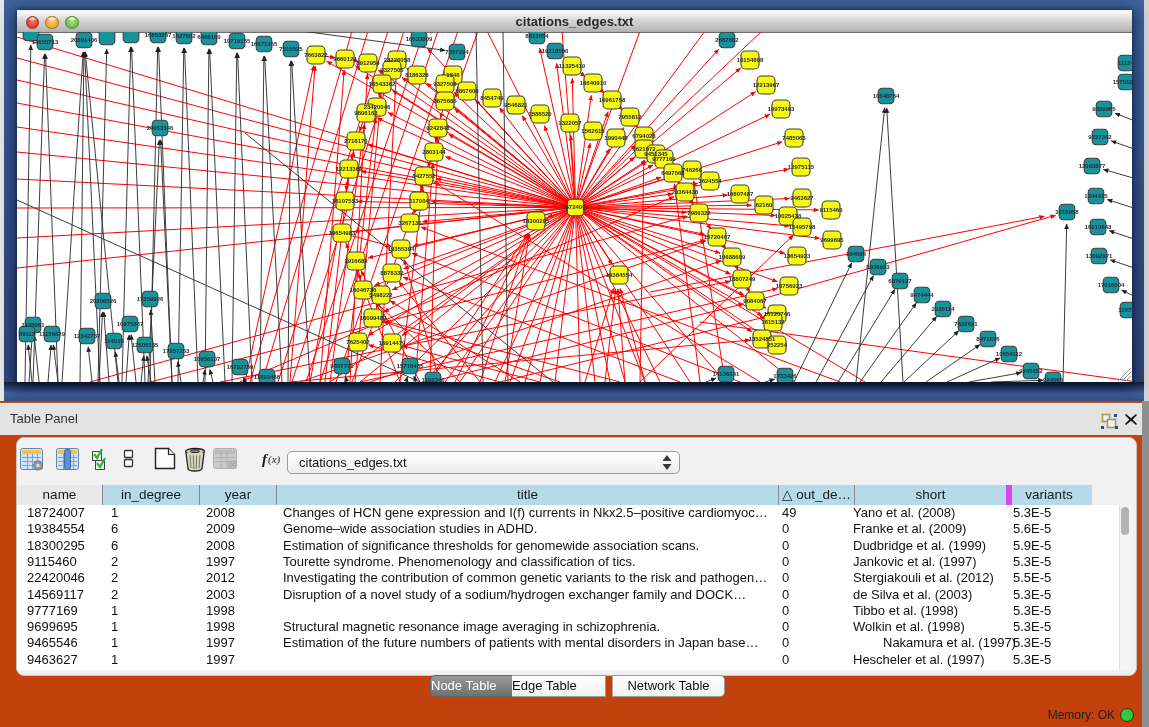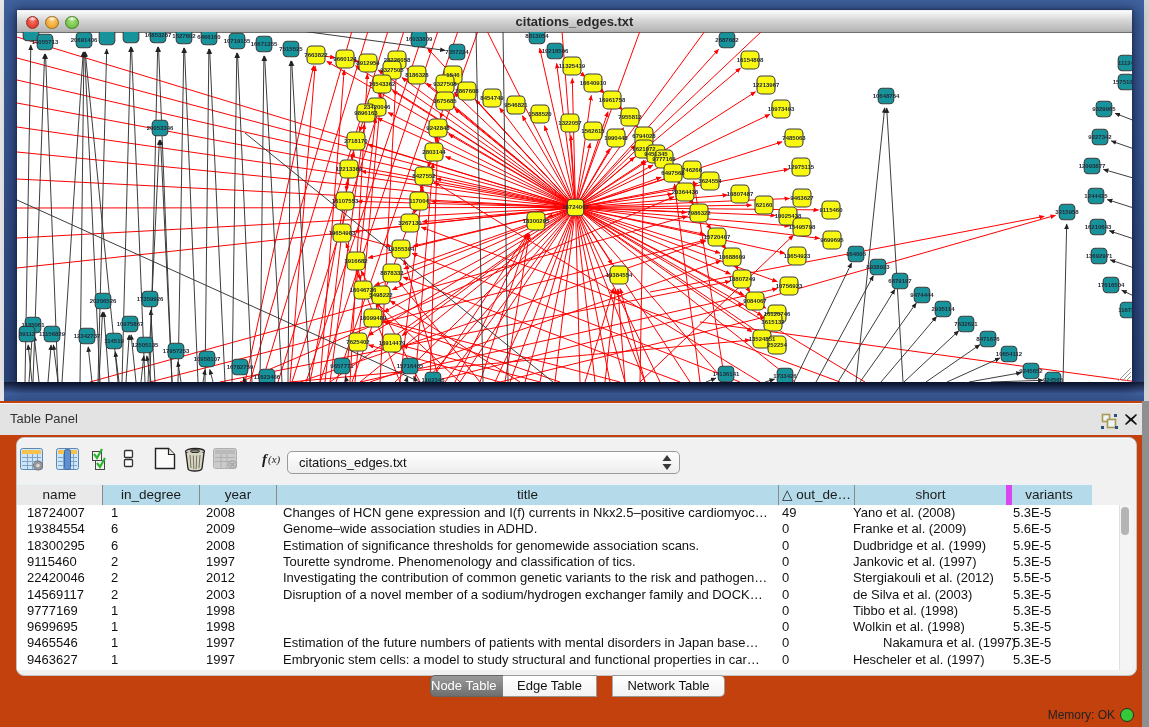--- a/index.html
+++ b/index.html
@@ -767,66 +767,66 @@
         <span style="left:206px">2012</span>
         <span style="left:283px">Investigating the contribution of common genetic variants to the risk and pathogen…</span>
         <span style="left:782px">0</span>
         <span style="left:853px">Stergiakouli et al. (2012)</span>
         <span style="left:1013px">5.5E-5</span>
       </div>
 <div class="row" style="top:586.5px">
         <span style="left:27px">14569117</span>
         <span style="left:111px">2</span>
         <span style="left:206px">2003</span>
-        <span style="left:283px">Disruption of a novel member of a sodium/hydrogen exchanger family and DOCK…</span>
+        <span style="left:283px">Disruption of a novel study of a sodium/hydrogen exchanger family and DOCK…</span>
         <span style="left:782px">0</span>
         <span style="left:853px">de Silva et al. (2003)</span>
         <span style="left:1013px">5.3E-5</span>
       </div>
 <div class="row" style="top:602.8px">
         <span style="left:27px">9777169</span>
         <span style="left:111px">1</span>
         <span style="left:206px">1998</span>
         <span style="left:782px">0</span>
         <span style="left:853px">Tibbo et al. (1998)</span>
         <span style="left:1013px">5.3E-5</span>
       </div>
 <div class="row" style="top:619.1px">
         <span style="left:27px">9699695</span>
         <span style="left:111px">1</span>
         <span style="left:206px">1998</span>
+        <span style="left:283px">Structural magnetic resonance image averaging in schizophrenia.</span>
         <span style="left:782px">0</span>
         <span style="left:853px">Wolkin et al. (1998)</span>
         <span style="left:1013px">5.3E-5</span>
       </div>
 <div class="row" style="top:635.4px">
         <span style="left:27px">9465546</span>
         <span style="left:111px">1</span>
         <span style="left:206px">1997</span>
         <span style="left:283px">Estimation of the future numbers of patients with mental disorders in Japan base…</span>
         <span style="left:782px">0</span>
         <span style="left:883px">Nakamura et al. (1997)</span>
         <span style="left:1013px">5.3E-5</span>
       </div>
 <div class="row" style="top:651.7px">
         <span style="left:27px">9463627</span>
         <span style="left:111px">1</span>
         <span style="left:206px">1997</span>
-        <span style="left:283px">Embryonic stem cells: a model to study structural and functional properties in car…</span>
         <span style="left:782px">0</span>
         <span style="left:853px">Hescheler et al. (1997)</span>
         <span style="left:1013px">5.3E-5</span>
       </div>
   </div>
 
   <div class="abs" style="left:430px;top:274px;width:293px;height:20px;font-size:13px">
     <div class="abs" style="left:0;width:89px;height:20px;background:linear-gradient(#9a9a9a,#6f6f6f);
          border:1px solid #666;border-radius:5px 0 0 5px;color:#fff;text-align:left;line-height:19px">Node Table</div>
-    <div class="abs" style="left:73px;width:93px;height:20px;background:linear-gradient(#ffffff,#f2f2f2);
-         border:1px solid #9a9a9a;border-left:none;color:#111;text-align:center;line-height:19px">Edge Table</div>
+    <div class="abs" style="left:82px;width:93px;height:20px;background:linear-gradient(#ffffff,#f2f2f2);
+         border:1px solid #9a9a9a;border-left:none;color:#111;text-align:left;line-height:19px">Edge Table</div>
     <div class="abs" style="left:182px;width:111px;height:20px;background:linear-gradient(#ffffff,#f2f2f2);
          border:1px solid #9a9a9a;border-left:1px solid #aaa;border-radius:0 5px 5px 0;color:#111;text-align:center;line-height:19px">Network Table</div>
   </div>
 
   <div class="abs" style="left:1040px;top:307px;width:75px;text-align:right;font-size:12px;color:#222">Memory: OK</div>
   <div class="abs" style="left:1120px;top:307px;width:12px;height:12px;border-radius:50%;background:#35c838;border:1.5px solid #2a2a2a"></div>
 
   <div class="abs" style="left:1142px;top:0;width:7px;height:326px;background:#8f8f8f"></div>
 </div>
 

